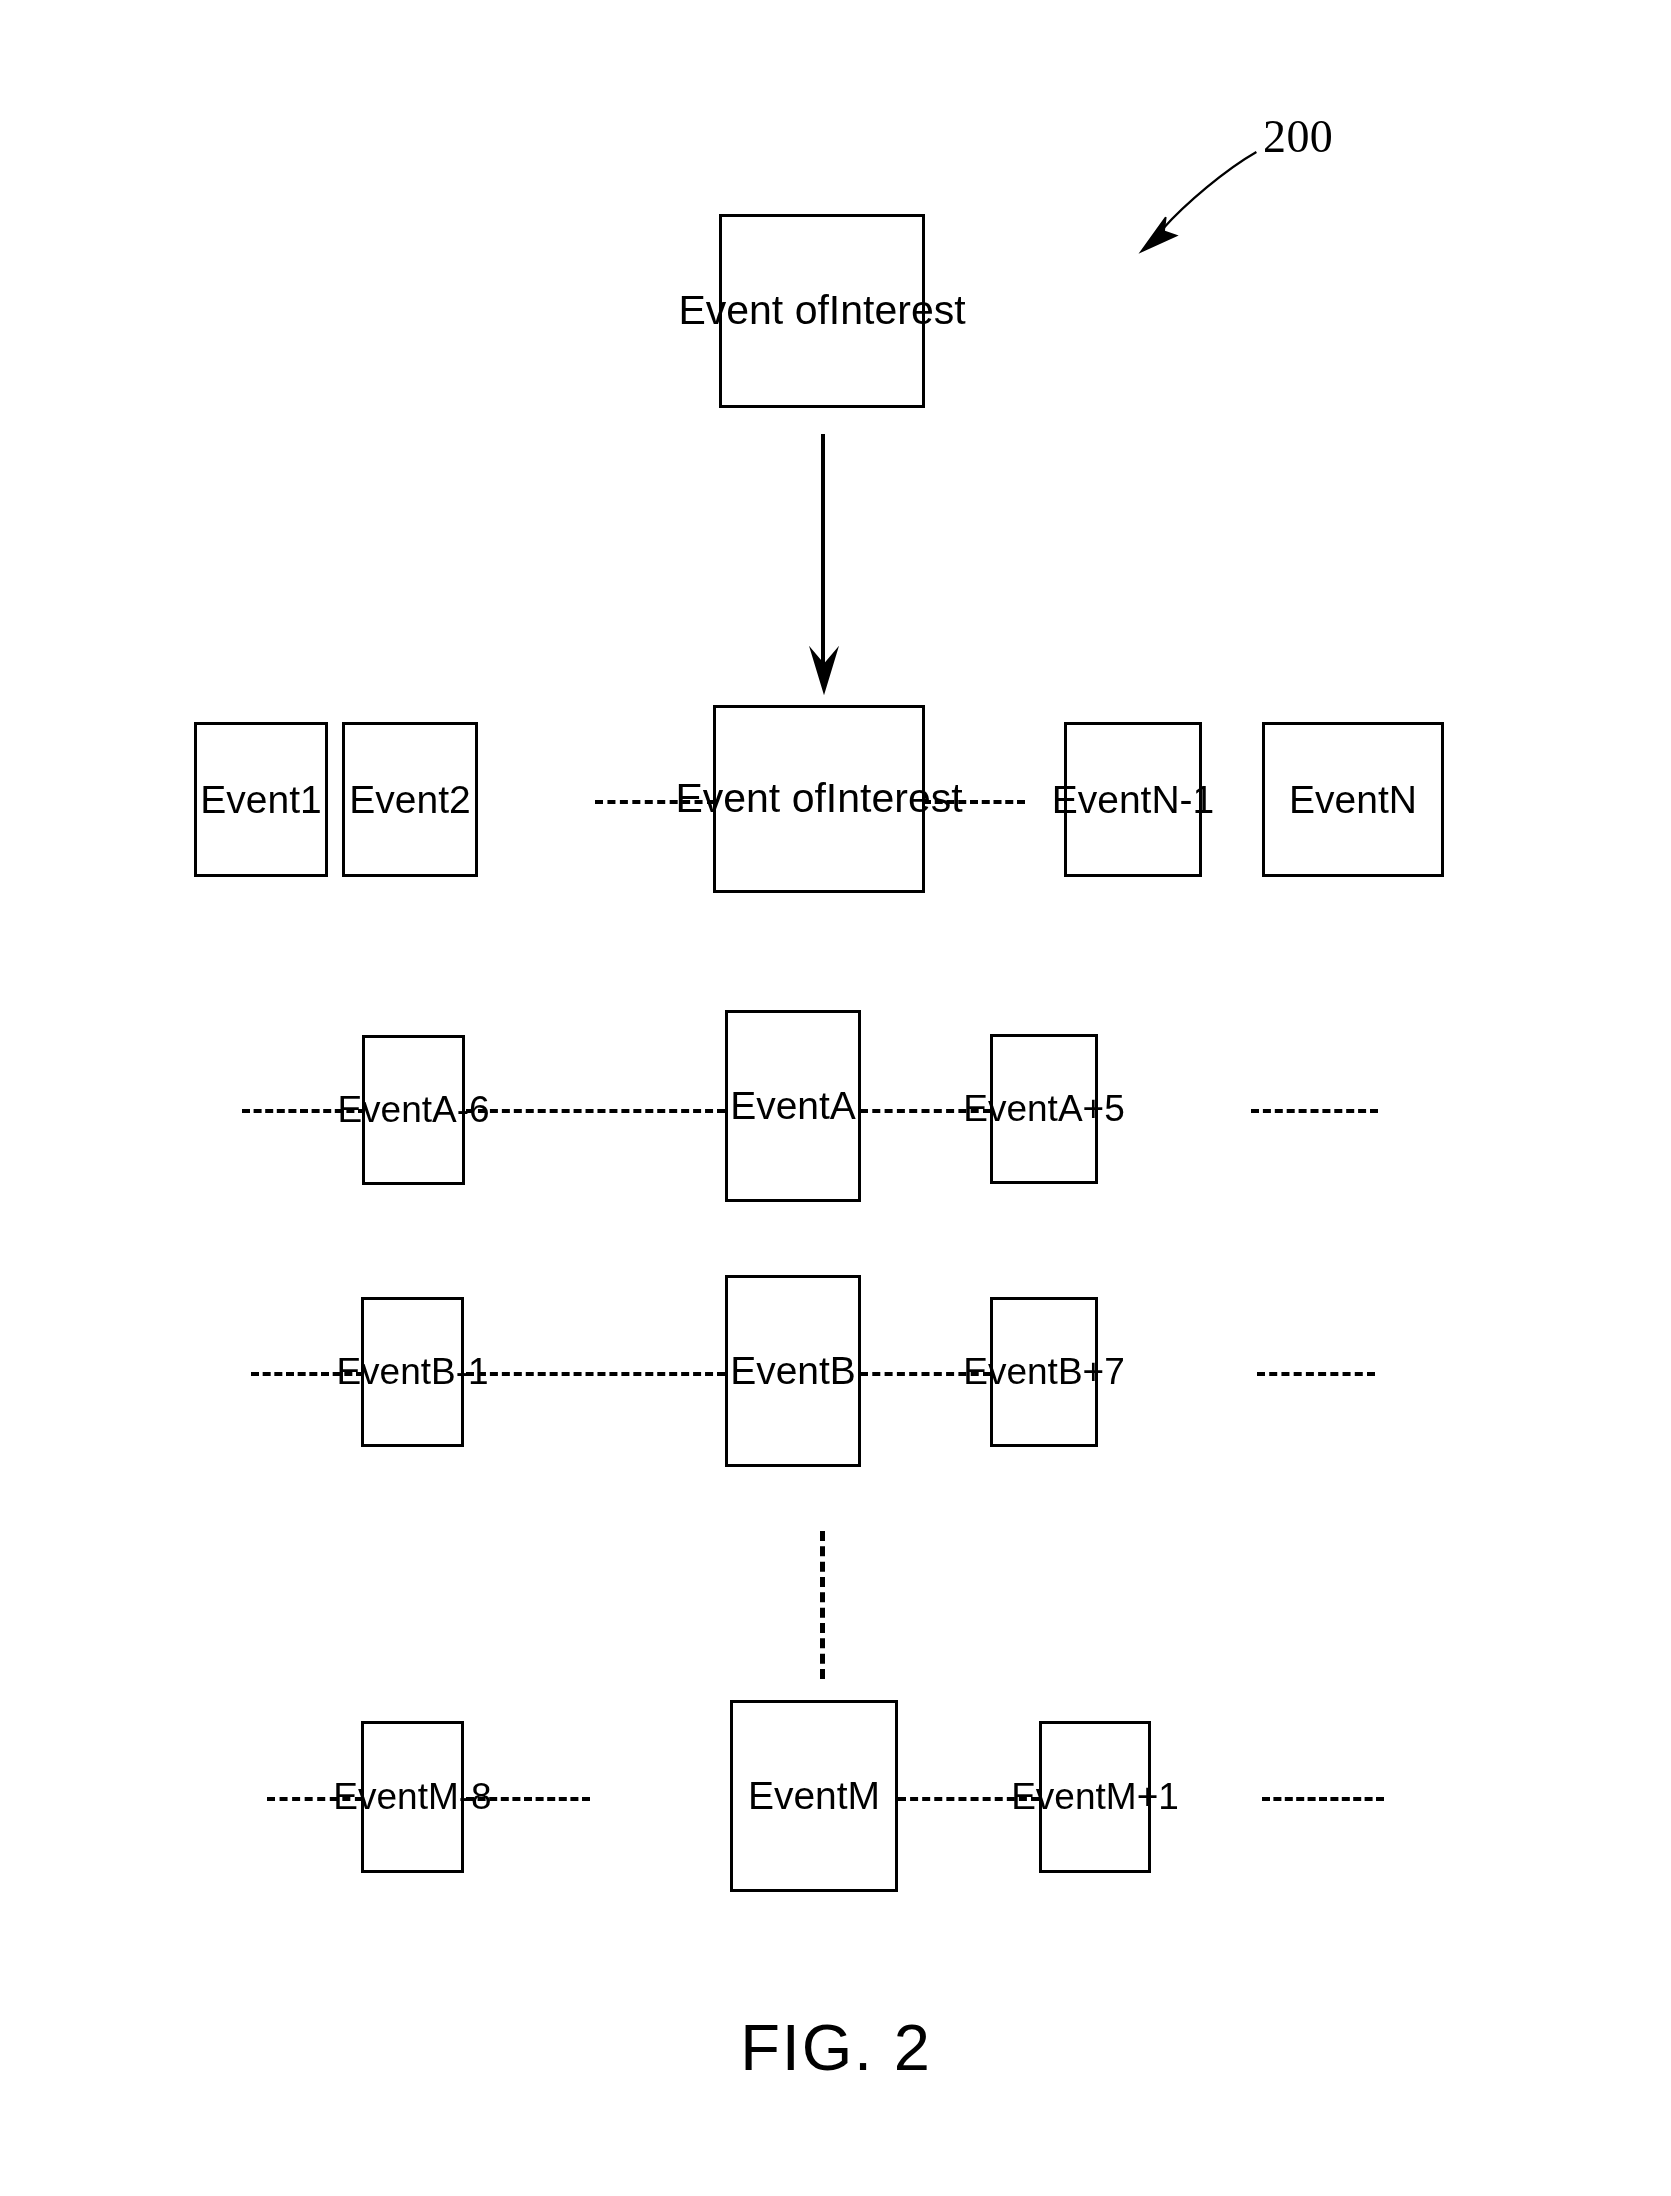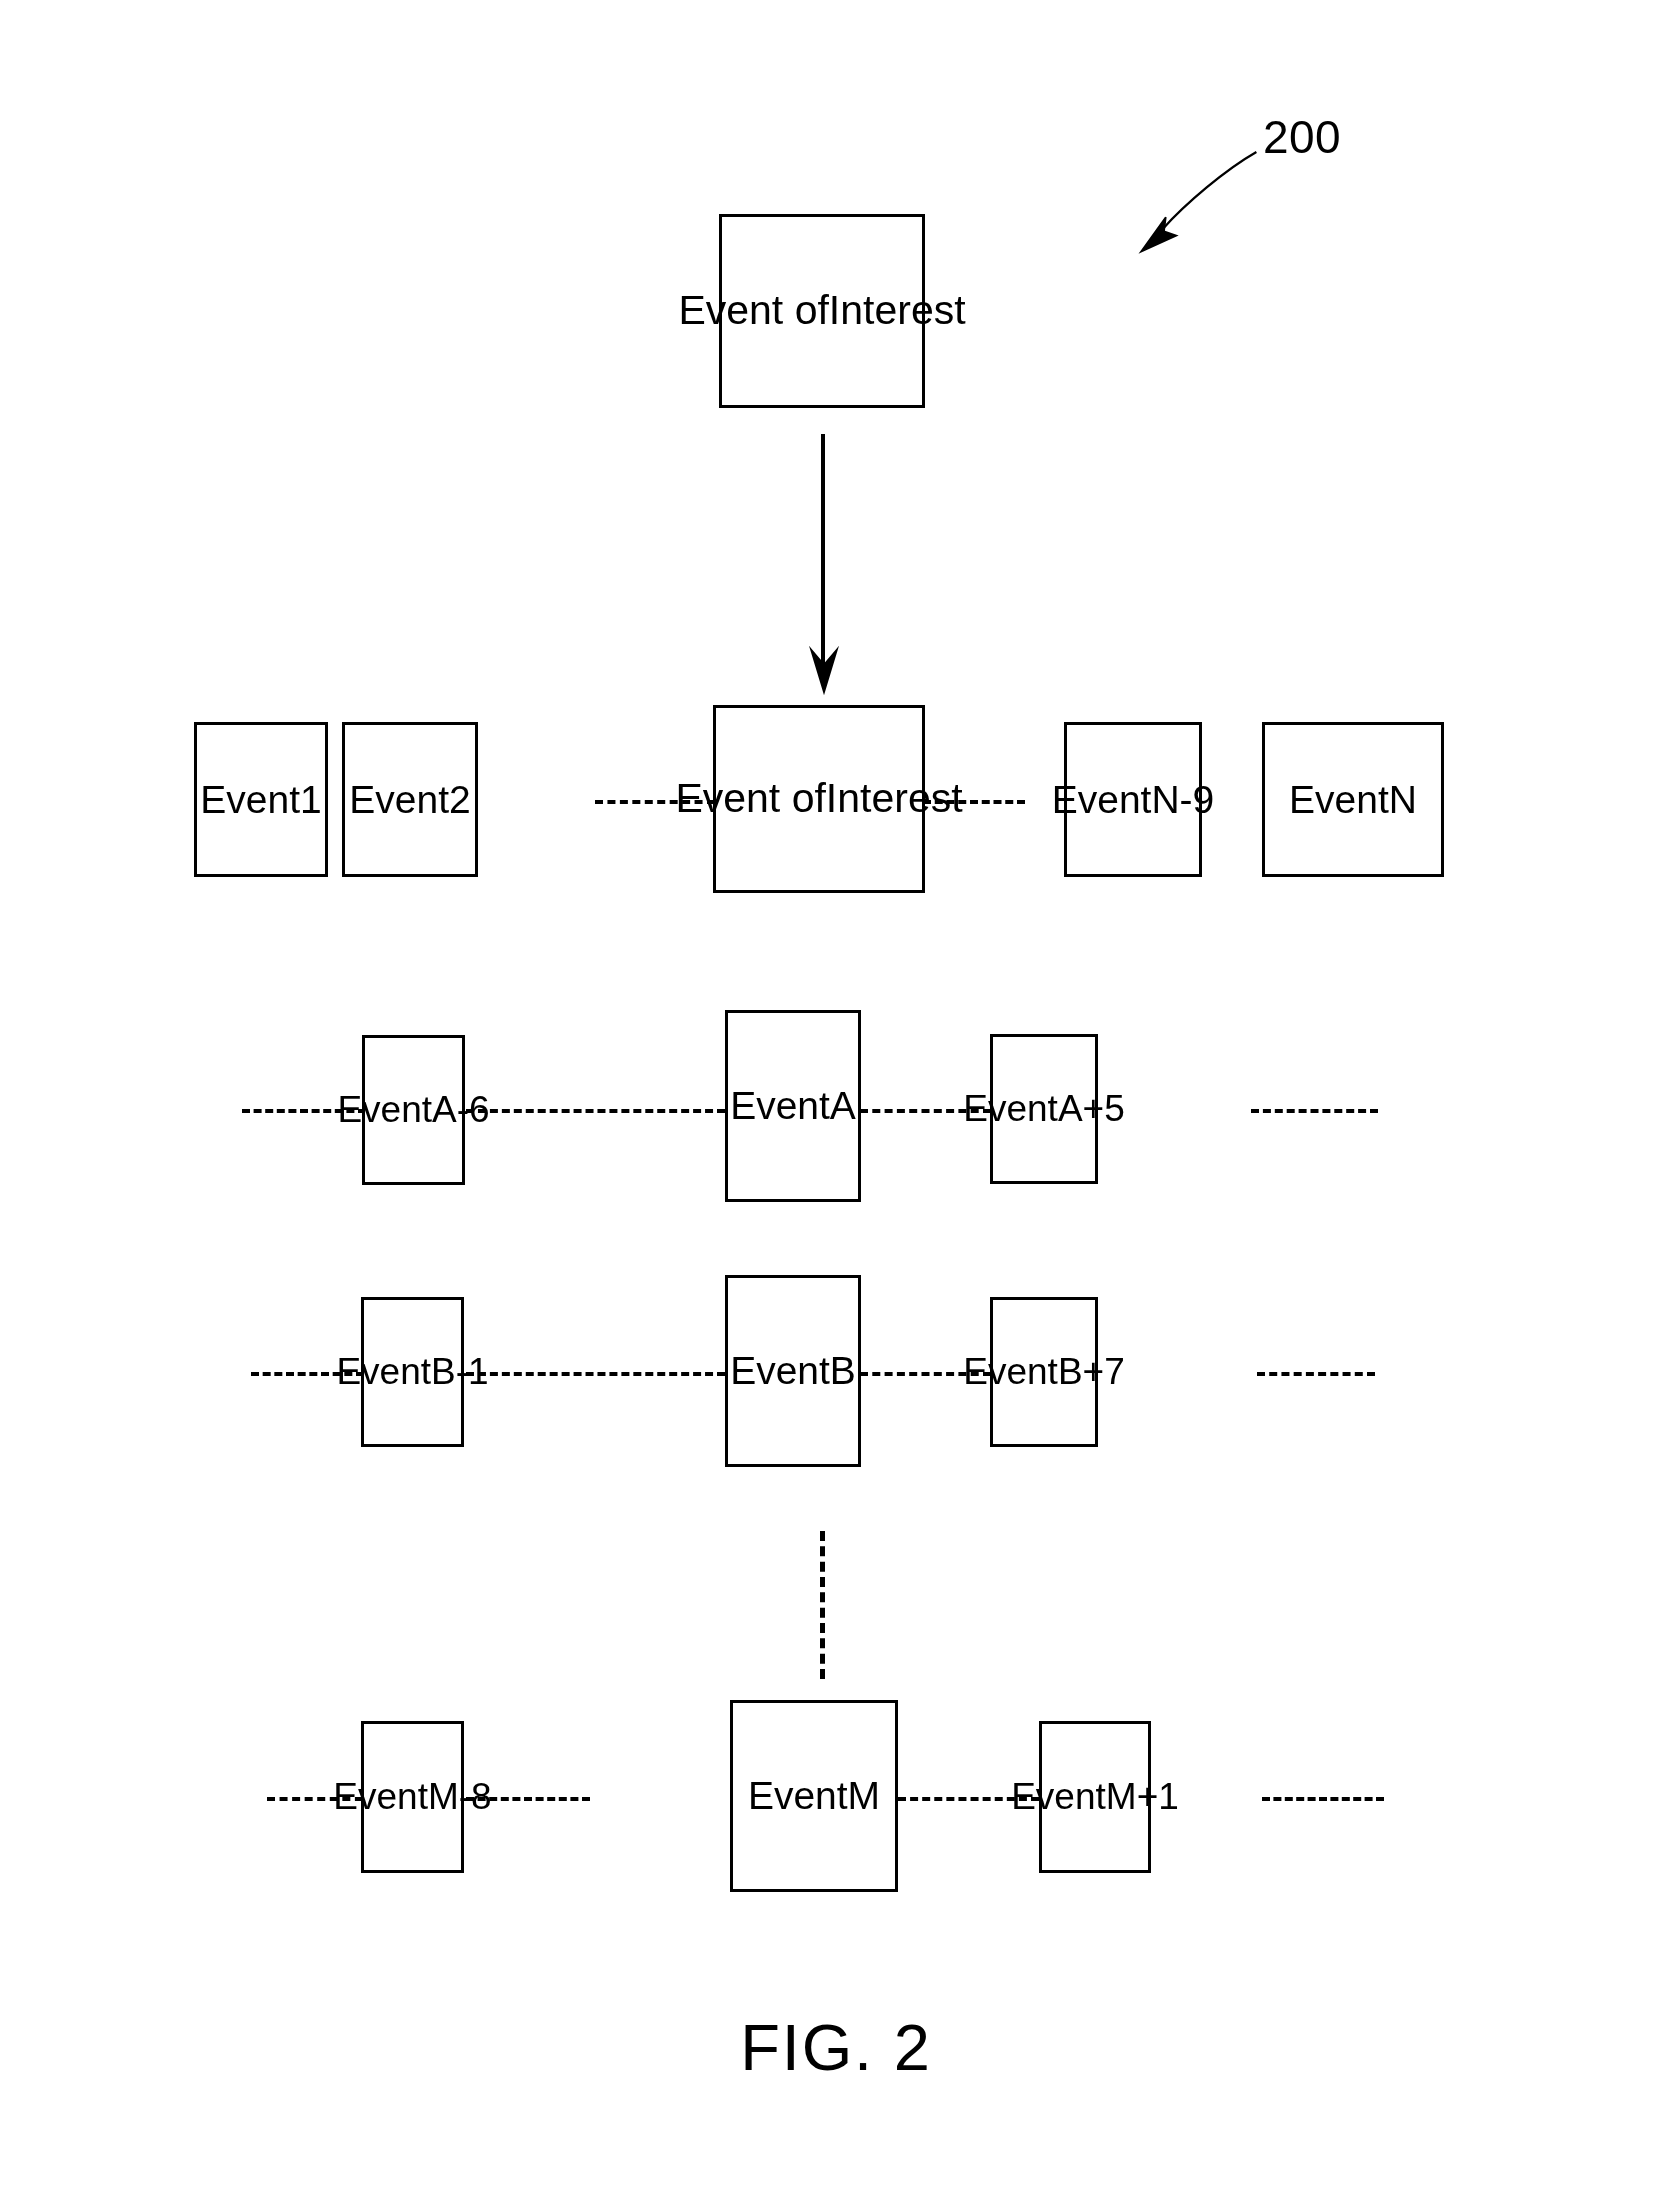--- a/index.html
+++ b/index.html
@@ -88,21 +88,21 @@
 </style>
 </head>
 <body>
 
 <div id="figure-canvas">
 
   <svg class="leader" style="left:1120px; top:115px; width:176px; height:141px;" viewBox="0 0 200 160" xmlns="http://www.w3.org/2000/svg">
     <path d="M 155 42 C 120 62, 75 100, 48 130" fill="none" stroke="#000000" stroke-width="2.6"></path>
     <path d="M 52 116 L 24 155 L 64 137 L 50 132 Z" fill="#000000" stroke="#000000" stroke-width="2"></path>
   </svg>
-  <div class="ref-num" style="left:1263px; top:110px;">200</div>
+  <div class="ref-num" style="left:1263px; top:110px;font-family:Liberation Serif, serif;">200</div>
 
   <div class="event-box fs-big" style="left:719px; top:214px; width:206px; height:194px;">
     <span class="ln">Event of</span>
     <span class="ln">Interest</span>
   </div>
 
   <div class="arrow-shaft" style="left:821px; top:434px; height:247px;"></div>
   <svg class="arrow-head" style="left:794px; top:644px; width:60px; height:53px;" viewBox="0 0 68 60" xmlns="http://www.w3.org/2000/svg">
     <path d="M 17 2 L 34 58 L 51 2 L 34 22 Z" fill="#000000"></path>
   </svg>
@@ -120,21 +120,21 @@
     <span class="ln">2</span>
   </div>
 
   <div class="event-box fs-big" style="left:713px; top:705px; width:212px; height:188px;">
     <span class="ln">Event of</span>
     <span class="ln">Interest</span>
   </div>
 
   <div class="event-box fs-mid" style="left:1064px; top:722px; width:138px; height:155px;">
     <span class="ln">Event</span>
-    <span class="ln">N-9</span>
+    <span class="ln">N-1</span>
   </div>
 
   <div class="event-box fs-mid" style="left:1262px; top:722px; width:182px; height:155px;">
     <span class="ln">Event</span>
     <span class="ln">N</span>
   </div>
 
   <div class="dash-h" style="left:242px; top:1109px; width:124px;"></div>
   <div class="dash-h" style="left:466px; top:1109px; width:259px;"></div>
   <div class="dash-h" style="left:860px; top:1109px; width:131px;"></div>

